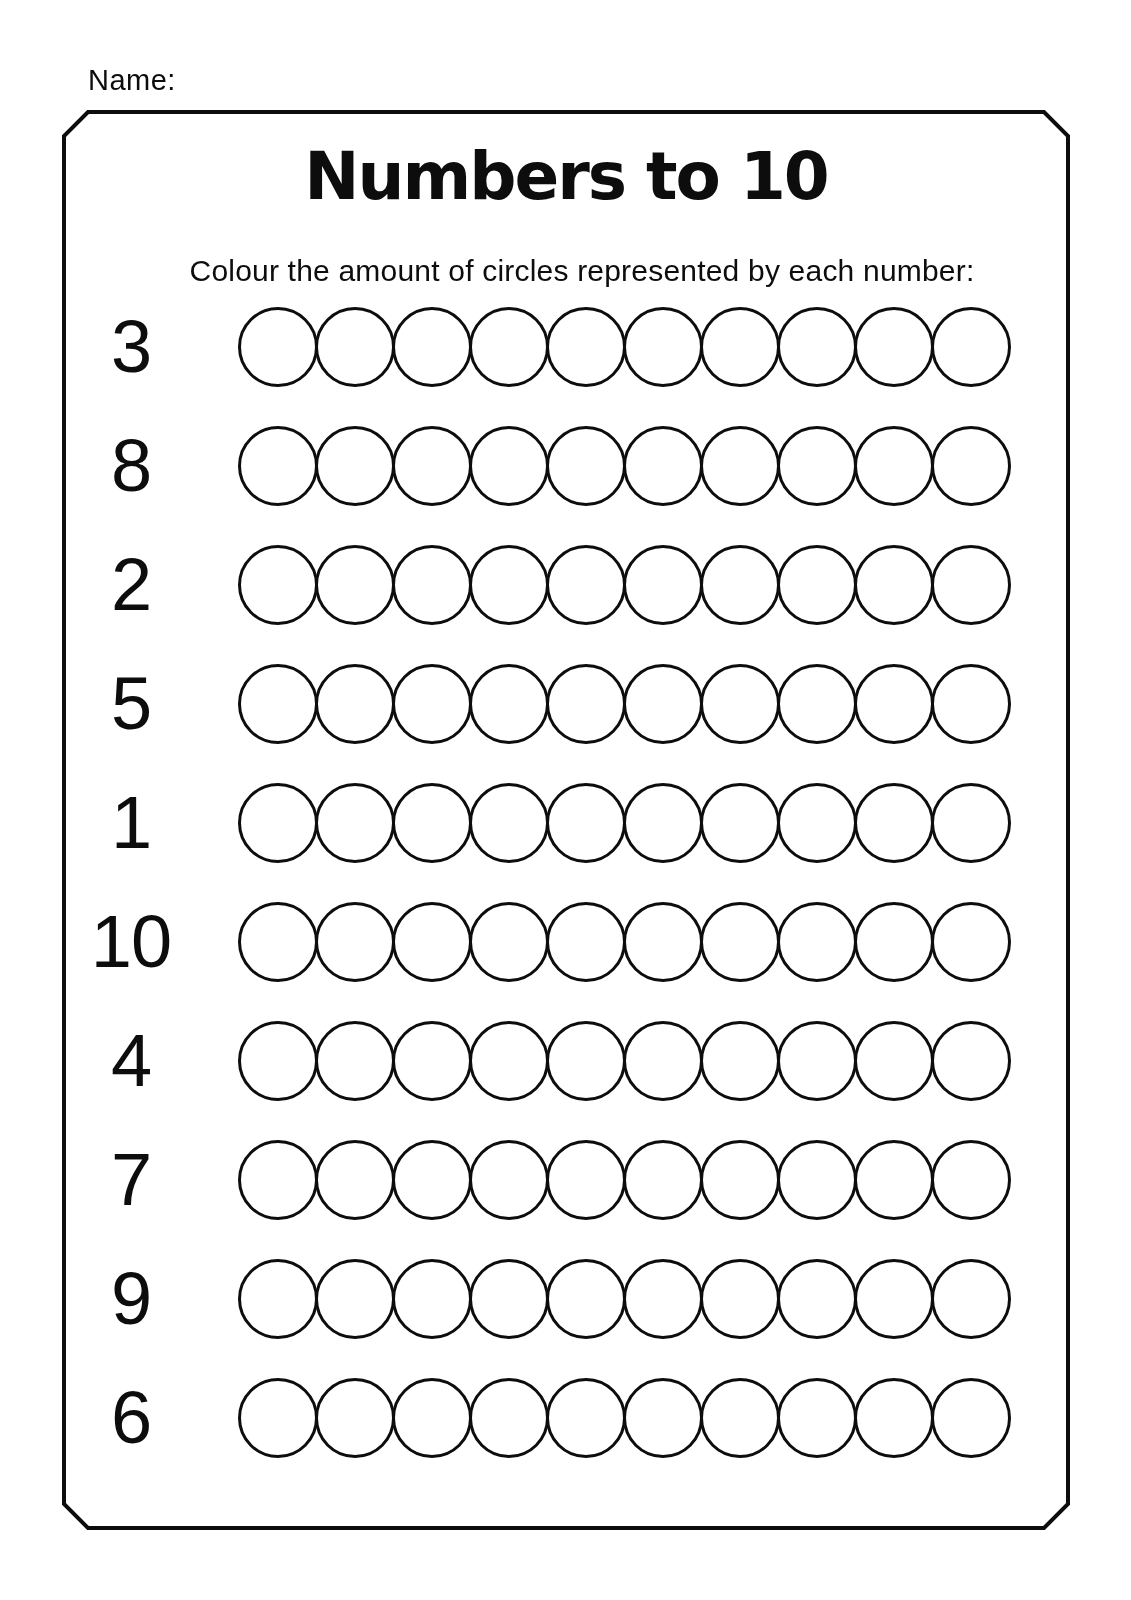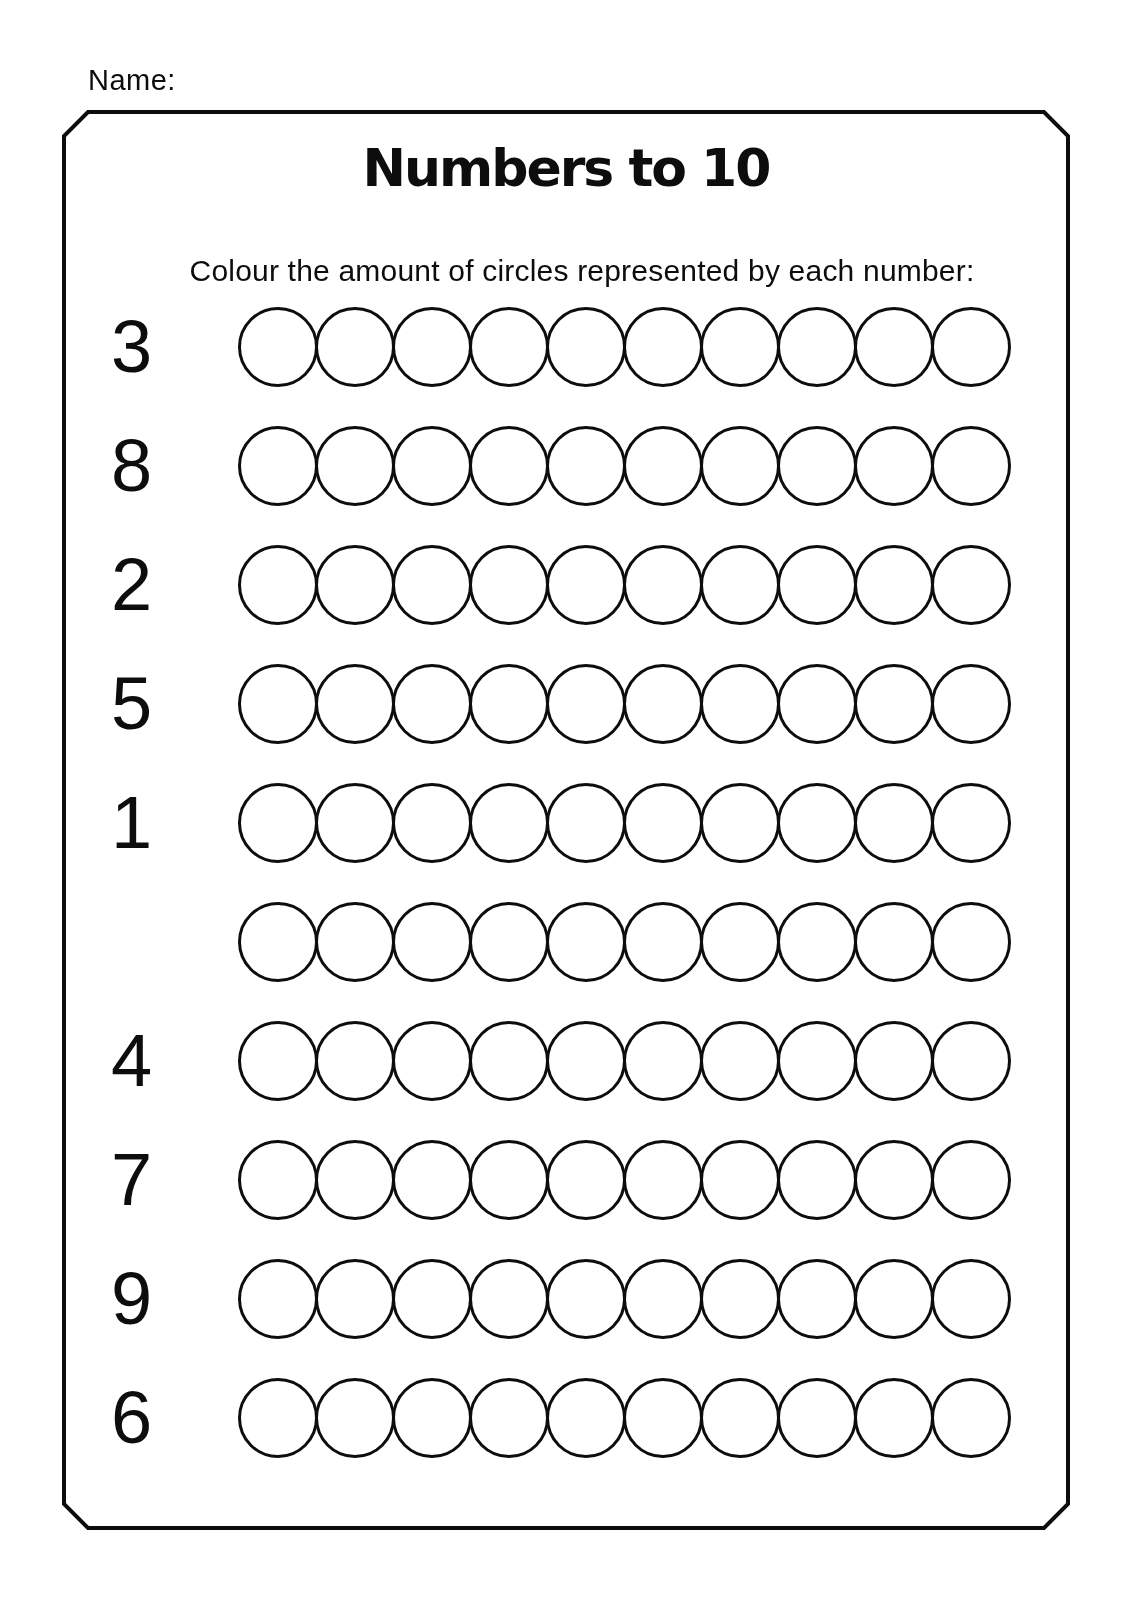--- a/index.html
+++ b/index.html
@@ -39,21 +39,21 @@
   }
   .title {
     position: absolute;
     left: 62px;
     top: 138px;
     width: 1008px;
     margin: 0;
     text-align: center;
     font-family: "DejaVu Sans", "Liberation Sans", sans-serif;
     font-weight: 800;
-    font-size: 52px;
+    font-size: 66px;
     letter-spacing: -2px;
     color: var(--ink, #0d0d0d);
   }
   .instruction {
     position: absolute;
     left: 62px;
     top: 238px;
     width: 1008px;
     margin: 16px;
     text-align: center;
@@ -189,20 +189,21 @@
           <span class="circle"></span>
           <span class="circle"></span>
           <span class="circle"></span>
           <span class="circle"></span>
           <span class="circle"></span>
           <span class="circle"></span>
           <span class="circle"></span>
         </div>
       </div>
       <div class="row">
+        <div class="num">10</div>
         <div class="circles">
           <span class="circle"></span>
           <span class="circle"></span>
           <span class="circle"></span>
           <span class="circle"></span>
           <span class="circle"></span>
           <span class="circle"></span>
           <span class="circle"></span>
           <span class="circle"></span>
           <span class="circle"></span>

